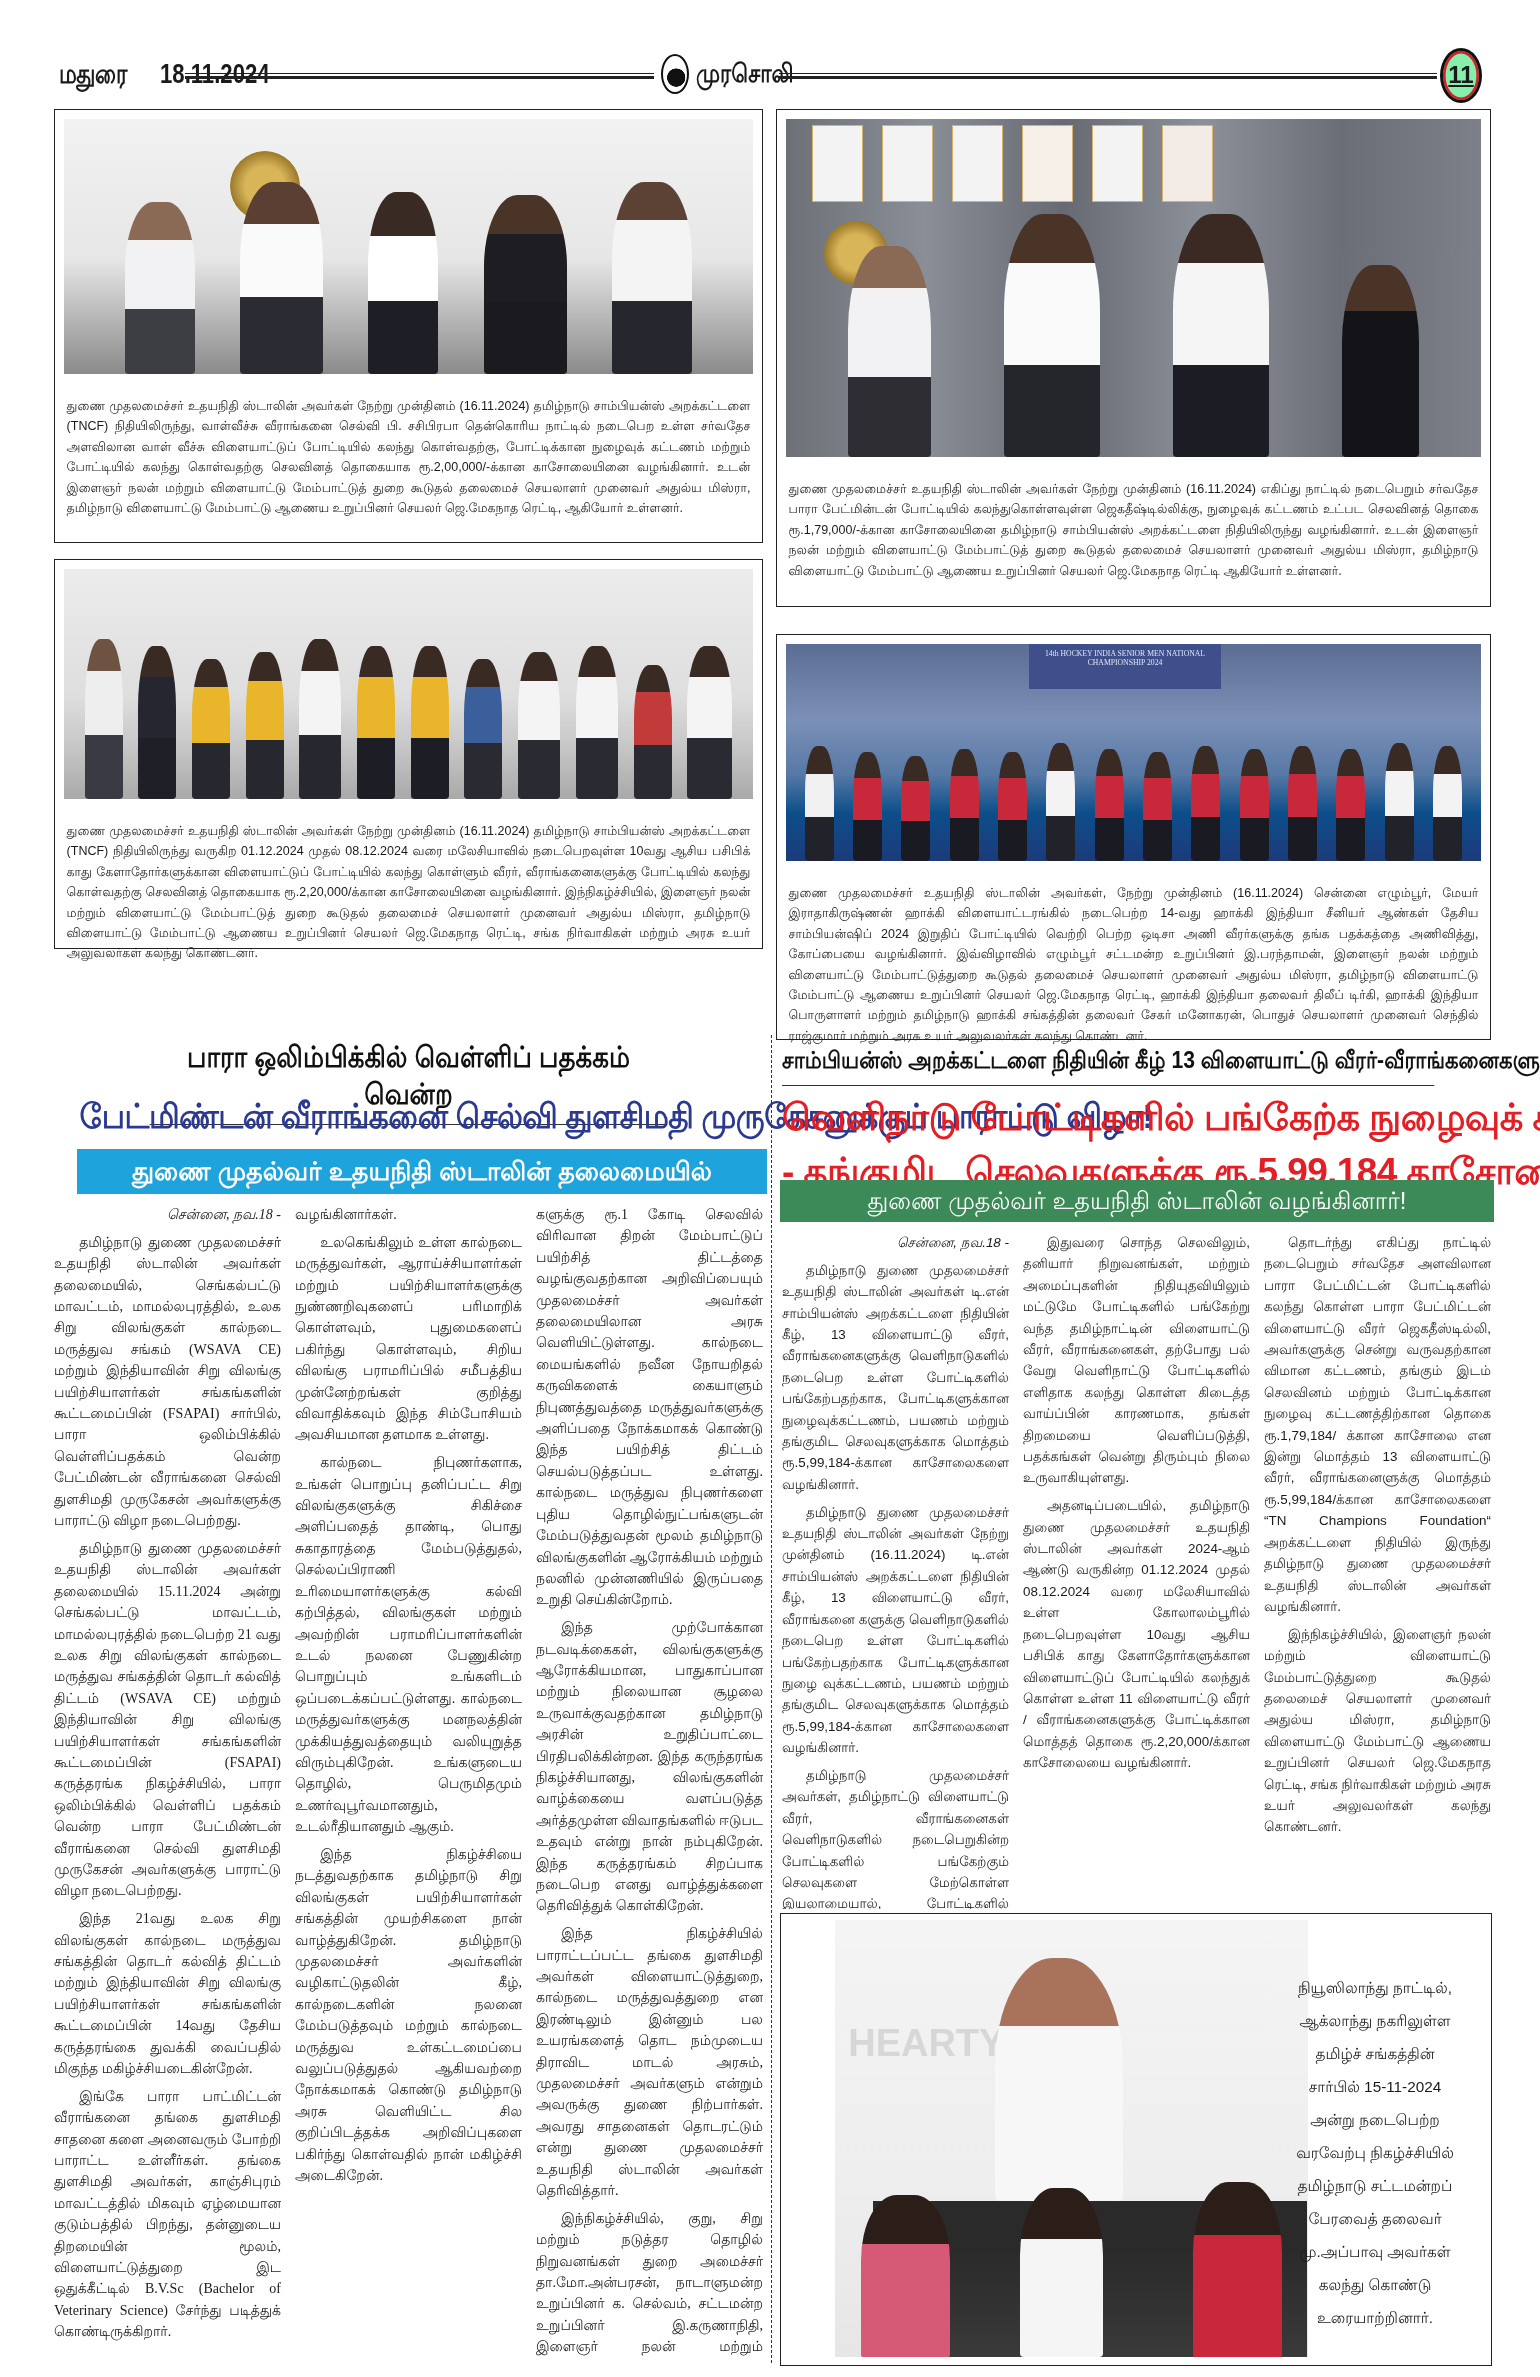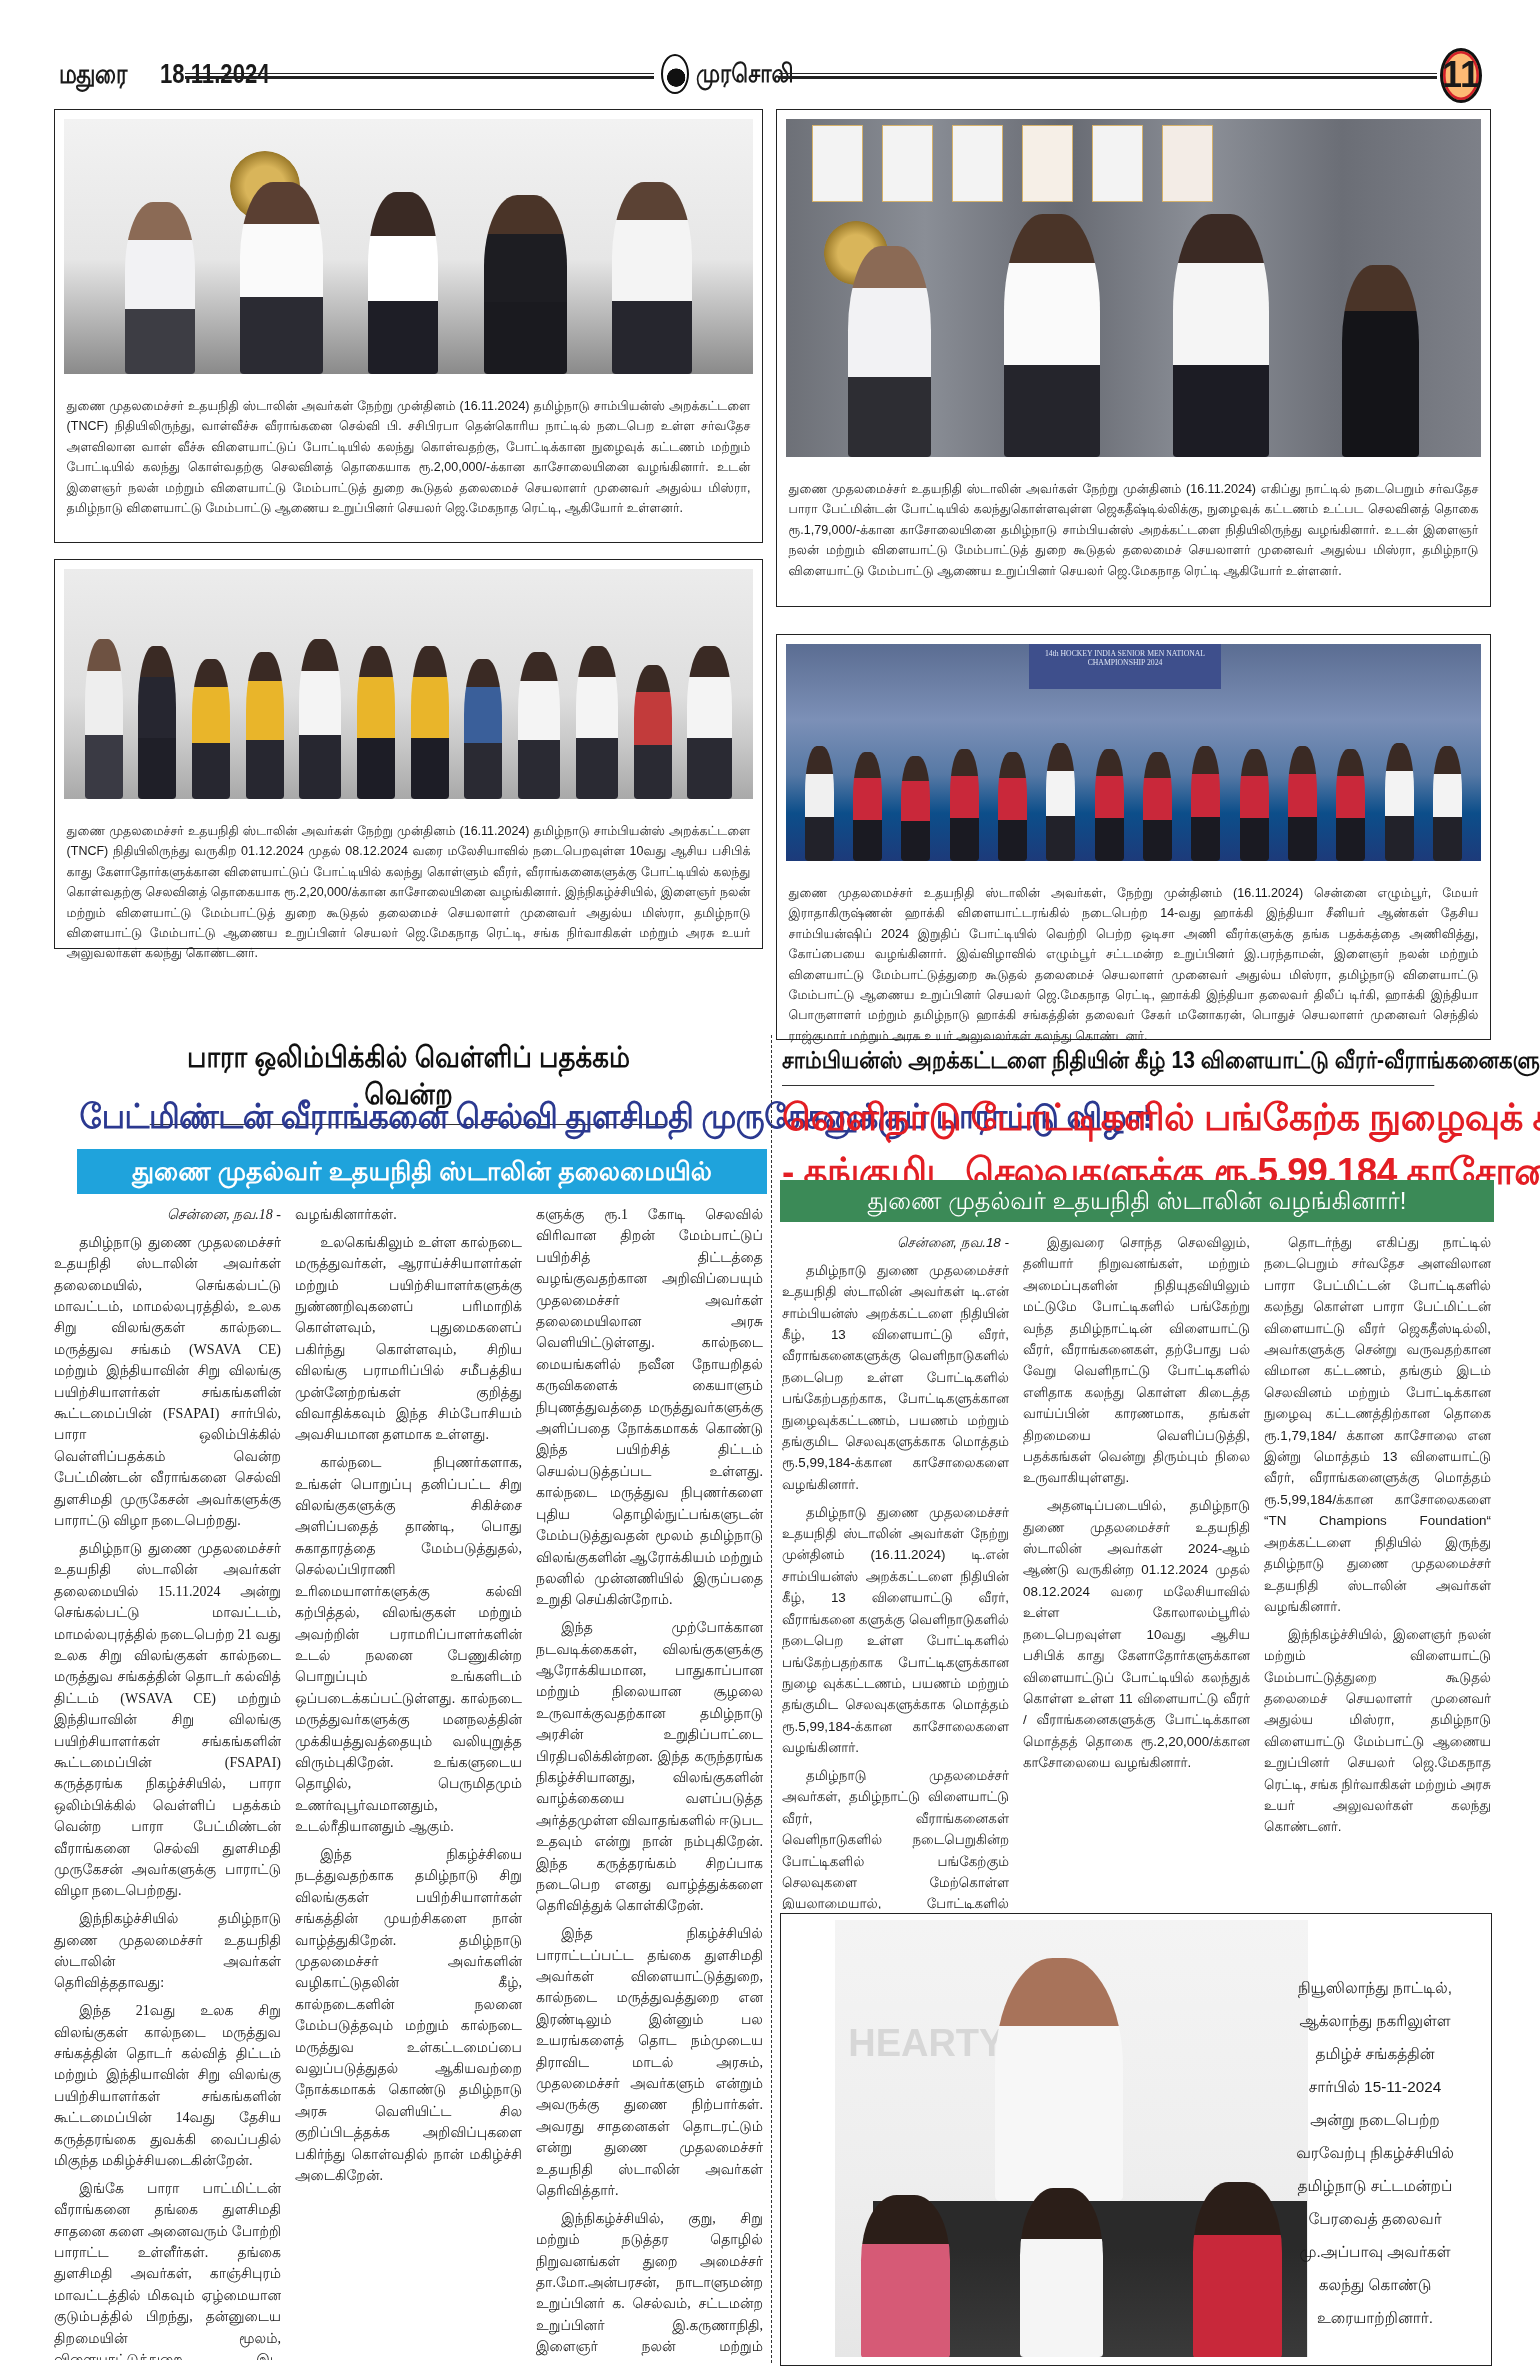--- a/index.html
+++ b/index.html
@@ -8,21 +8,21 @@
 
   
   .masthead { position: absolute; left: 51px; top: 54px; width: 1443px; height: 45px; }
   .mh-place { position: absolute; left: 7.7px; top: 5.1px; font-size: 27px; font-weight: bold; letter-spacing: -0.6px; transform: scaleX(0.82); transform-origin: left; }
   .mh-date  { position: absolute; left: 109px; top: 5.1px; font-size: 27px; font-weight: bold; transform: scaleX(0.82); transform-origin: left; }
   .mh-rule  { position: absolute; top: 19px; height: 6.4px; border-top: 1.9px solid #222; border-bottom: 3.2px solid #222; }
   .mh-rule.l { left: 134px; width: 469px; }
   .mh-rule.r { left: 728px; width: 658px; }
   .mh-logo  { position: absolute; left: 610px; top: 0px; width: 28px; height: 40px; border-radius: 50%; border: 2.6px solid #111; background: radial-gradient(circle at 55% 60%, #111 35%, #fff 37%); }
   .mh-name  { position: absolute; left: 645px; top: 5.1px; font-size: 25.5px; font-weight: bold; transform: scaleX(0.85); transform-origin: left; }
-  .mh-page  { position: absolute; left: 1389px; top: -6.4px; width: 42px; height: 55px; border-radius: 50%; border: 3.2px solid #111; box-shadow: inset 0 0 0 2.6px #d4202a; display:flex; align-items:center; justify-content:center; font-size: 36px; font-weight: bold; background:#fdba74; }
+  .mh-page  { position: absolute; left: 1389px; top: -6.4px; width: 42px; height: 55px; border-radius: 50%; border: 3.2px solid #111; box-shadow: inset 0 0 0 2.6px #d4202a; display:flex; align-items:center; justify-content:center; font-size: 24px; font-weight: bold; background:#86efac;text-decoration:underline; }
 
   
   .photo-box { position: absolute; border: 1.9px solid #222; background: #fff; padding: 9px; }
   .photo { position: relative; width: 100%; overflow: hidden; }
   .photo .figs { position: absolute; left: 0; right: 0; bottom: 0; display: flex; justify-content: space-around; align-items: flex-end; }
   .fig { border-radius: 40% 40% 3.8px 3.8px; }
   .caption { font-size: 12.5px; line-height: 20.4px; text-align: justify; margin-top: 22px; padding: 0 2.6px; transform: scaleY(1); }
 
   
   .kicker { position: absolute; text-align: center; font-weight: bold; color: #111; border-bottom: 1.9px solid #333; }
@@ -133,21 +133,20 @@
 
 <div class="kicker" style="left:121px; top:1041px; width:575px; font-size:29px; padding-bottom:9px; transform:scaleX(0.9);">பாரா ஒலிம்பிக்கில் வெள்ளிப் பதக்கம் வென்ற</div>
 <div class="headline" style="left:51px; top:1092px; width:715px; font-size:34px; color:#2b3990; line-height:49px; transform:scaleX(0.92); transform-origin:center; white-space:nowrap;">பேட்மிண்டன் வீராங்கனை செல்வி துளசிமதி முருகேசனுக்குப் பாராட்டு விழா!</div>
 <div class="banner" style="left:77px; top:1149px; width:690px; height:45px; line-height:45px; font-size:25.5px; background:#1fa3dc;">துணை முதல்வர் உதயநிதி ஸ்டாலின் தலைமையில் நடைபெற்றது!</div>
 
 <div class="cols serif" style="left:54px; top:1204px; width:709px; height:1156px; grid-template-columns:1fr 1fr 1fr;">
   <div class="col">
       <p class="dateline">சென்னை, நவ.18 -</p>
       <p>தமிழ்நாடு துணை முதலமைச்சர் உதயநிதி ஸ்டாலின் அவர்கள் தலைமையில், செங்கல்பட்டு மாவட்டம், மாமல்லபுரத்தில், உலக சிறு விலங்குகள் கால்நடை மருத்துவ சங்கம் (WSAVA CE) மற்றும் இந்தியாவின் சிறு விலங்கு பயிற்சியாளர்கள் சங்கங்களின் கூட்டமைப்பின் (FSAPAI) சார்பில், பாரா ஒலிம்பிக்கில் வெள்ளிப்பதக்கம் வென்ற பேட்மிண்டன் வீராங்கனை செல்வி துளசிமதி முருகேசன் அவர்களுக்கு பாராட்டு விழா நடைபெற்றது.</p>
       <p>தமிழ்நாடு துணை முதலமைச்சர் உதயநிதி ஸ்டாலின் அவர்கள் தலைமையில் 15.11.2024 அன்று செங்கல்பட்டு மாவட்டம், மாமல்லபுரத்தில் நடைபெற்ற 21 வது உலக சிறு விலங்குகள் கால்நடை மருத்துவ சங்கத்தின் தொடர் கல்வித் திட்டம் (WSAVA CE) மற்றும் இந்தியாவின் சிறு விலங்கு பயிற்சியாளர்கள் சங்கங்களின் கூட்டமைப்பின் (FSAPAI) கருத்தரங்க நிகழ்ச்சியில், பாரா ஒலிம்பிக்கில் வெள்ளிப் பதக்கம் வென்ற பாரா பேட்மிண்டன் வீராங்கனை செல்வி துளசிமதி முருகேசன் அவர்களுக்கு பாராட்டு விழா நடைபெற்றது.</p>
-      <p>இந்நிகழ்ச்சியில் தமிழ்நாடு துணை முதலமைச்சர் உதயநிதி ஸ்டாலின் அவர்கள் தெரிவித்ததாவது:</p>
       <p>இந்த 21வது உலக சிறு விலங்குகள் கால்நடை மருத்துவ சங்கத்தின் தொடர் கல்வித் திட்டம் மற்றும் இந்தியாவின் சிறு விலங்கு பயிற்சியாளர்கள் சங்கங்களின் கூட்டமைப்பின் 14வது தேசிய கருத்தரங்கை துவக்கி வைப்பதில் மிகுந்த மகிழ்ச்சியடைகின்றேன்.</p>
       <p>இங்கே பாரா பாட்மிட்டன் வீராங்கனை தங்கை துளசிமதி சாதனை களை அனைவரும் போற்றி பாராட்ட உள்ளீர்கள். தங்கை துளசிமதி அவர்கள், காஞ்சிபுரம் மாவட்டத்தில் மிகவும் ஏழ்மையான குடும்பத்தில் பிறந்து, தன்னுடைய திறமையின் மூலம், விளையாட்டுத்துறை இட ஒதுக்கீட்டில் B.V.Sc (Bachelor of Veterinary Science) சேர்ந்து படித்துக் கொண்டிருக்கிறார்.</p>
     </div>
   <div class="col">
       <p style="text-indent: 0px;">வழங்கினார்கள்.</p>
       <p>உலகெங்கிலும் உள்ள கால்நடை மருத்துவர்கள், ஆராய்ச்சியாளர்கள் மற்றும் பயிற்சியாளர்களுக்கு நுண்ணறிவுகளைப் பரிமாறிக் கொள்ளவும், புதுமைகளைப் பகிர்ந்து கொள்ளவும், சிறிய விலங்கு பராமரிப்பில் சமீபத்திய முன்னேற்றங்கள் குறித்து விவாதிக்கவும் இந்த சிம்போசியம் அவசியமான தளமாக உள்ளது.</p>
       <p>கால்நடை நிபுணர்களாக, உங்கள் பொறுப்பு தனிப்பட்ட சிறு விலங்குகளுக்கு சிகிச்சை அளிப்பதைத் தாண்டி, பொது சுகாதாரத்தை மேம்படுத்துதல், செல்லப்பிராணி உரிமையாளர்களுக்கு கல்வி கற்பித்தல், விலங்குகள் மற்றும் அவற்றின் பராமரிப்பாளர்களின் உடல் நலனை பேணுகின்ற பொறுப்பும் உங்களிடம் ஒப்படைக்கப்பட்டுள்ளது. கால்நடை மருத்துவர்களுக்கு மனநலத்தின் முக்கியத்துவத்தையும் வலியுறுத்த விரும்புகிறேன். உங்களுடைய தொழில், பெருமிதமும் உணர்வுபூர்வமானதும், உடல்ரீதியானதும் ஆகும்.</p>
       <p>இந்த நிகழ்ச்சியை நடத்துவதற்காக தமிழ்நாடு சிறு விலங்குகள் பயிற்சியாளர்கள் சங்கத்தின் முயற்சிகளை நான் வாழ்த்துகிறேன். தமிழ்நாடு முதலமைச்சர் அவர்களின் வழிகாட்டுதலின் கீழ், கால்நடைகளின் நலனை மேம்படுத்தவும் மற்றும் கால்நடை மருத்துவ உள்கட்டமைப்பை வலுப்படுத்துதல் ஆகியவற்றை நோக்கமாகக் கொண்டு தமிழ்நாடு அரசு வெளியிட்ட சில குறிப்பிடத்தக்க அறிவிப்புகளை பகிர்ந்து கொள்வதில் நான் மகிழ்ச்சி அடைகிறேன்.</p>
     </div>
   <div class="col">

